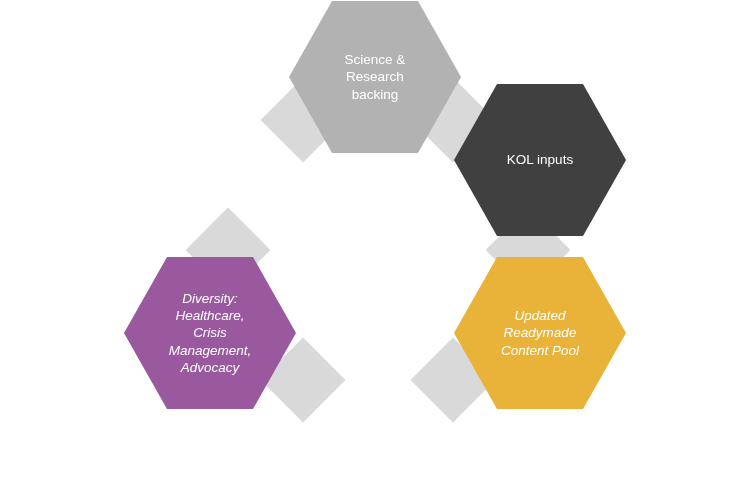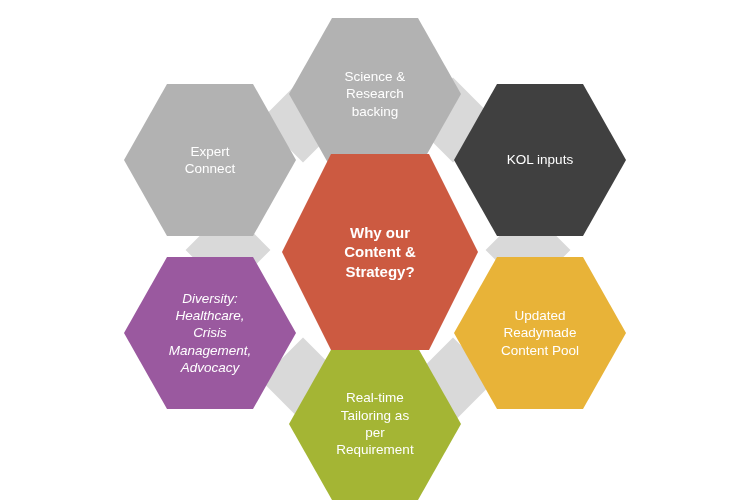--- a/index.html
+++ b/index.html
@@ -47,21 +47,21 @@
   }
   .hex-center {
     width: 196px;
     height: 196px;
     z-index: 3;
   }
   .hex-center .hex-label {
     font-weight: bold;
     font-size: 15px;
   }
-  .pos-top          { left: 289px; top: 18px;   }
+  .pos-top          { left: 289px; top: 1px;   }
   .pos-top-right    { left: 454px; top: 84px;  }
   .pos-bottom-right { left: 454px; top: 257px; }
   .pos-bottom       { left: 289px; top: 348px; }
   .pos-bottom-left  { left: 124px; top: 257px; font-style: italic; }
   .pos-top-left     { left: 124px; top: 84px;  }
   .pos-center       { left: 282px; top: 154px; }
 
   .conn-1 { left: 423px; top: 90px;  }
   .conn-2 { left: 498px; top: 220px; }
   .conn-3 { left: 423px; top: 350px; }
@@ -84,45 +84,30 @@
   <div class="hex hex-outer pos-top" style="background: rgb(178, 178, 178);">
     <span class="hex-label">Science &amp;
 Research
 backing</span>
   </div>
 
   <div class="hex hex-outer pos-top-right" style="background: #404040;">
     <span class="hex-label">KOL inputs</span>
   </div>
 
-  <div class="hex hex-outer pos-bottom-right" style="background: rgb(232, 179, 56);">
+  <div class="hex hex-outer pos-bottom-right" style="background: rgb(232, 179, 56); font-style: italic;">
     <span class="hex-label">Updated
 Readymade
 Content Pool</span>
   </div>
 
-  <div class="hex hex-outer pos-bottom" style="background: rgb(164, 181, 52);">
-    <span class="hex-label">Real-time
-Tailoring as
-per
-Requirement</span>
-  </div>
 
   <div class="hex hex-outer pos-bottom-left" style="background: rgb(154, 89, 159);">
     <span class="hex-label">Diversity:
 Healthcare,
 Crisis
 Management,
 Advocacy</span>
   </div>
 
-  <div class="hex hex-outer pos-top-left" style="background: rgb(178, 178, 178);">
-    <span class="hex-label">Expert
-Connect</span>
-  </div>
 
-  <div class="hex hex-center pos-center" style="background: rgb(204, 90, 65);">
-    <span class="hex-label">Why our
-Content &amp;
-Strategy?</span>
-  </div>
 
 </div>
 
 </body></html>

